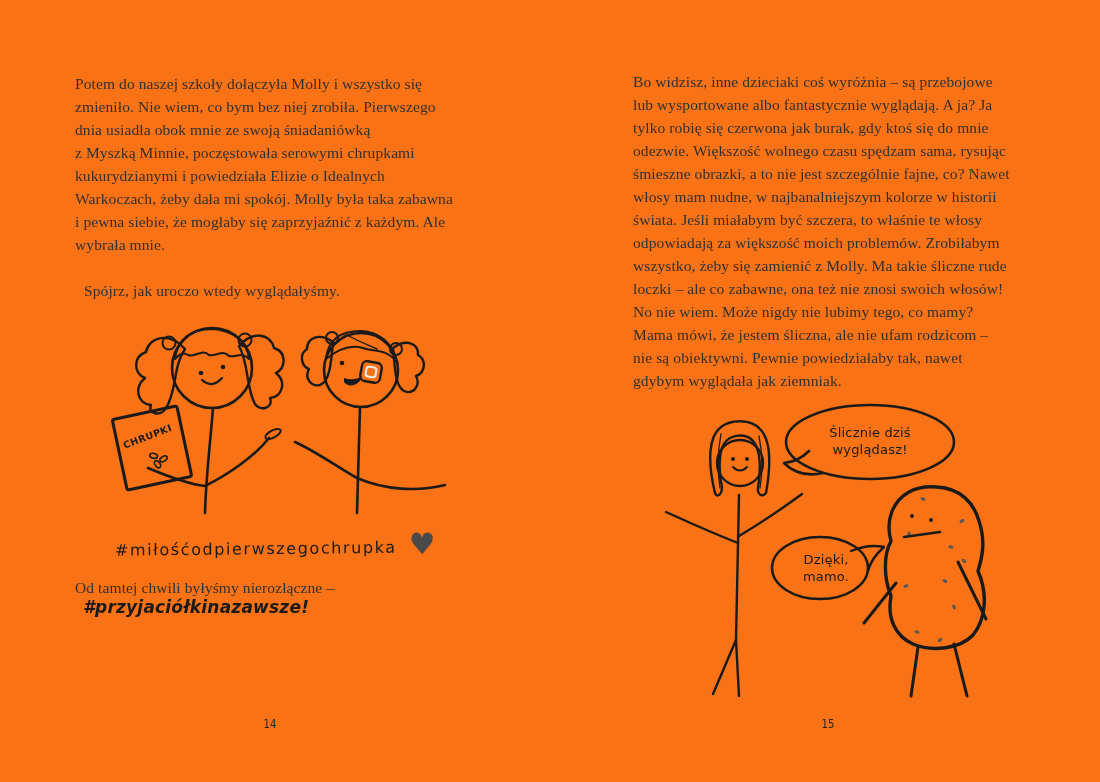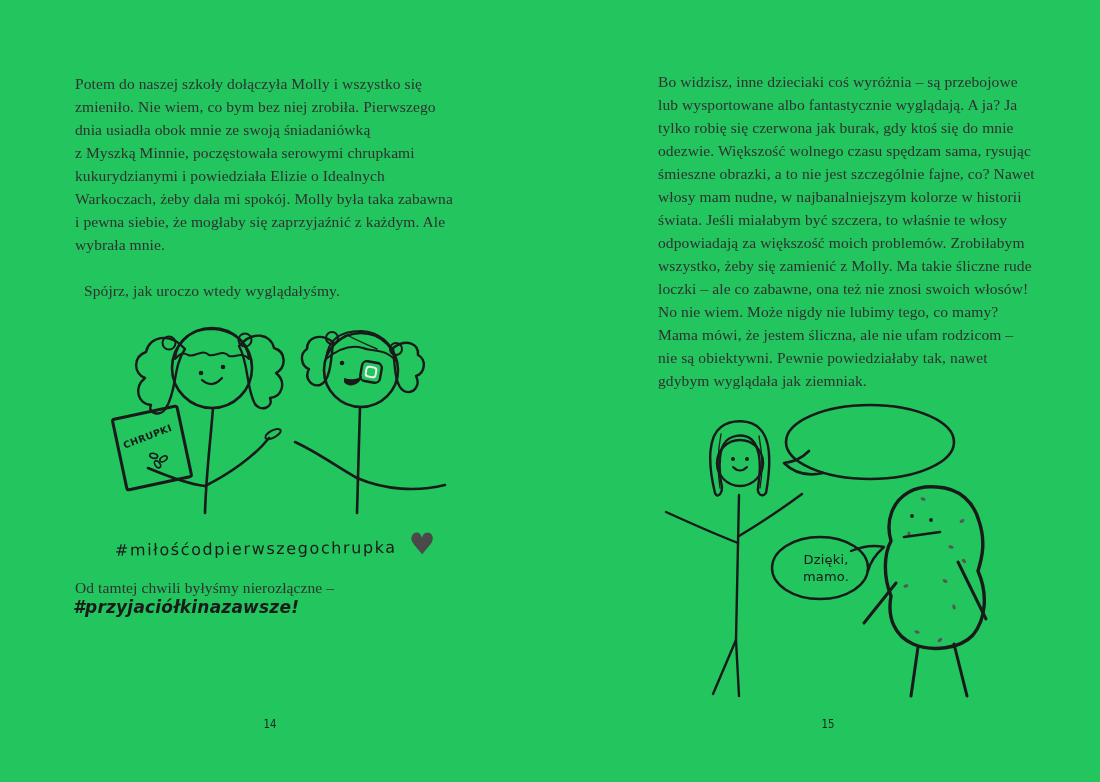--- a/index.html
+++ b/index.html
@@ -1,16 +1,16 @@
 <!DOCTYPE html>
 <html><head>
 <meta charset="utf-8">
 <style>
   html,body{margin:0;padding:0;background:#ffffff;}
-  .spread{position:relative;width:1100px;height:782px;background:#22c55e;overflow:hidden;
+  .spread{position:relative;width:1100px;height:782px;background:#f97316;overflow:hidden;
           font-family:"Liberation Serif","DejaVu Serif",serif;color:#303030;}
   .abs{position:absolute;margin:0;}
   .body{font-size:15.5px;line-height:23px;white-space:pre;letter-spacing:0.1px;}
   .caption{display:flex;align-items:center;gap:12px;
            font-family:"DejaVu Sans",sans-serif;font-size:16px;letter-spacing:1.6px;
            color:#1a1a1a;transform:rotate(-0.6deg);}
   .caption .heart{font-size:30px;line-height:1;color:#4a4a4a;position:relative;top:-2px;letter-spacing:0;}
   .marker{font-family:"DejaVu Sans",sans-serif;font-style:italic;font-weight:700;
           font-size:17px;letter-spacing:0.2px;color:#1a1a1a;white-space:pre;}
   .pagenum{font-family:"DejaVu Sans",sans-serif;font-size:13px;color:#222222;
@@ -88,26 +88,26 @@
     </svg>
   </div>
 
   <div class="abs caption" style="left:115px;top:533px;">
     <span>#miłośćodpierwszegochrupka</span>
     <span class="heart">♥</span>
   </div>
 
   <p class="abs body" style="left:75px;top:576px;">Od tamtej chwili byłyśmy nierozłączne –</p>
 
-  <p class="abs marker" style="left:73px;top:597px;">#przyjaciółkinazawsze!</p>
+  <p class="abs marker" style="left:83px;top:597px;">#przyjaciółkinazawsze!</p>
 
 
   <div class="abs pagenum" style="left:75px;top:716px;">14</div>
 
-  <p class="abs body" style="left:633px;top:70px;margin-left:25px;">Bo widzisz, inne dzieciaki coś wyróżnia – są przebojowe
+  <p class="abs body" style="left:633px;top:70px;">Bo widzisz, inne dzieciaki coś wyróżnia – są przebojowe
 lub wysportowane albo fantastycznie wyglądają. A ja? Ja
 tylko robię się czerwona jak burak, gdy ktoś się do mnie
 odezwie. Większość wolnego czasu spędzam sama, rysując
 śmieszne obrazki, a to nie jest szczególnie fajne, co? Nawet
 włosy mam nudne, w najbanalniejszym kolorze w historii
 świata. Jeśli miałabym być szczera, to właśnie te włosy
 odpowiadają za większość moich problemów. Zrobiłabym
 wszystko, żeby się zamienić z Molly. Ma takie śliczne rude
 loczki – ale co zabawne, ona też nie znosi swoich włosów!
 No nie wiem. Może nigdy nie lubimy tego, co mamy?
@@ -159,19 +159,21 @@
           <ellipse cx="290" cy="181" rx="2.6" ry="1.6" transform="rotate(30 290 181)"></ellipse>
           <ellipse cx="299" cy="207" rx="2.6" ry="1.6" transform="rotate(70 299 207)"></ellipse>
           <ellipse cx="262" cy="232" rx="2.6" ry="1.6" transform="rotate(15 262 232)"></ellipse>
           <ellipse cx="285" cy="240" rx="2.6" ry="1.6" transform="rotate(-40 285 240)"></ellipse>
         </g>
         <circle cx="257" cy="116" r="1.9" fill="#1a1a1a"></circle>
         <circle cx="276" cy="120" r="1.9" fill="#1a1a1a"></circle>
         <path class="ln" d="M249,137 L285,132" stroke-width="2.6"></path>
       </g>
     </svg>
+    <div class="bubble-text" style="left:138px;top:24px;width:154px;">Ślicznie dziś
+wyglądasz!</div>
     <div class="bubble-text" style="left:118px;top:151px;width:106px;">Dzięki,
 mamo.</div>
   </div>
 
   <div class="abs pagenum" style="left:633px;top:716px;">15</div>
 
 </div>
 
 </body></html>

